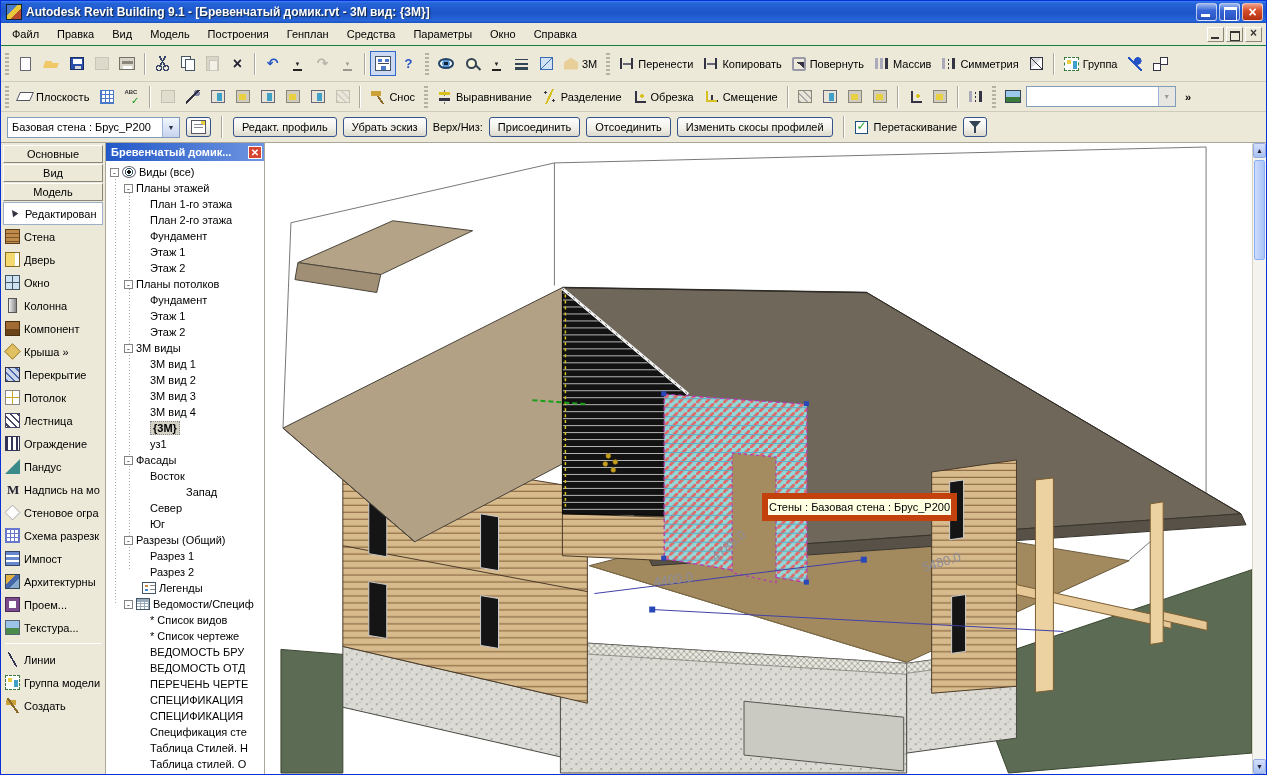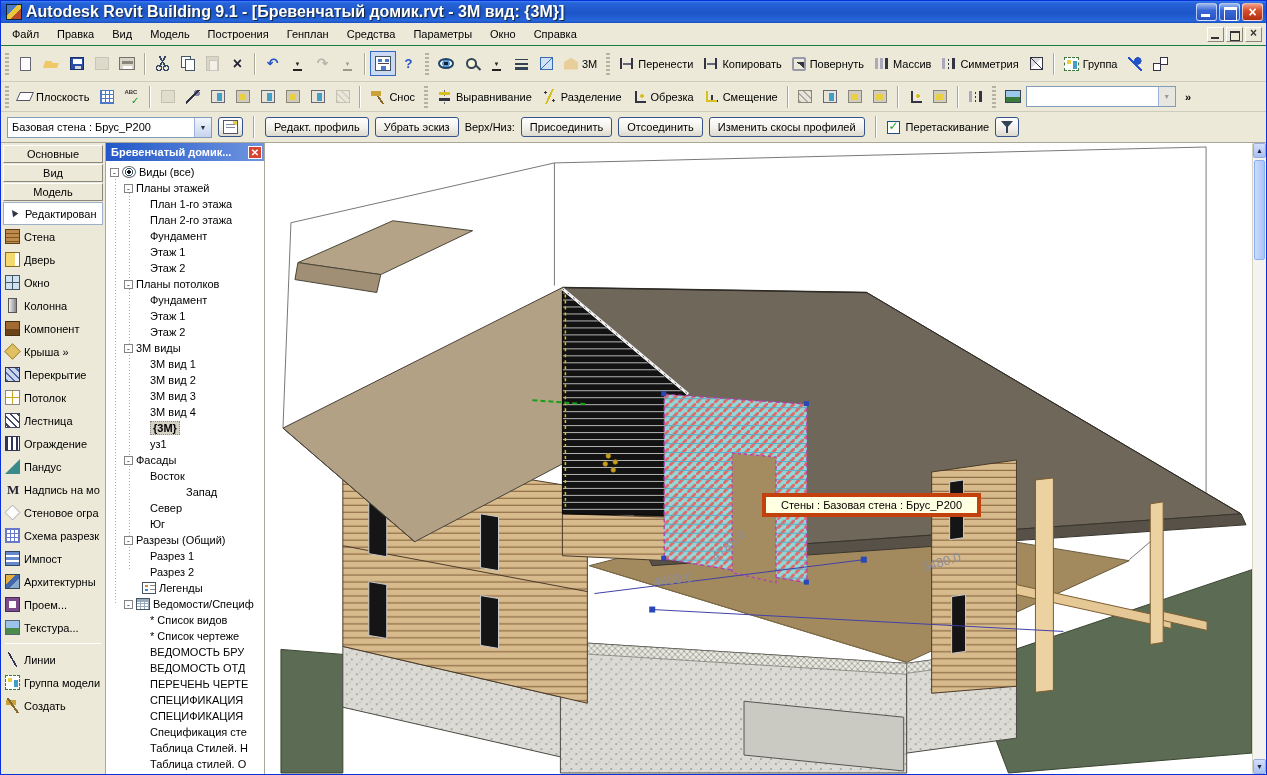--- a/index.html
+++ b/index.html
@@ -3,21 +3,21 @@
 <meta charset="utf-8">
 <style>
   *{margin:0;padding:0;box-sizing:border-box}
   html,body{width:1267px;height:775px;overflow:hidden}
   body{font-family:"Liberation Sans","DejaVu Sans",sans-serif;font-size:11px;color:#000;background:#ece9d8}
   #app{position:relative;width:1267px;height:775px;border:1px solid #0831d9;display:flex;flex-direction:column}
 
   
   .titlebar{height:22px;background:linear-gradient(180deg,#3c81f3 0%,#2563d8 10%,#1c55c8 55%,#2766da 90%,#1a4fbe 100%);display:flex;align-items:center;padding:0 3px;flex:none}
   .app-icon{width:16px;height:16px;margin:0 4px 0 2px;border:1px solid #123;background:linear-gradient(135deg,#4a7ac8 0 38%,#e8c838 38% 62%,#b84a30 62%);flex:none}
-  .title-text{color:#fff;font-weight:bold;font-size:16px;text-shadow:1px 1px 1px #123;white-space:nowrap;overflow:hidden;flex:1}
+  .title-text{color:#fff;font-weight:bold;font-size:12px;text-shadow:1px 1px 1px #123;white-space:nowrap;overflow:hidden;flex:1}
   .winbtns{display:flex;gap:2px;flex:none}
   .wbtn{width:21px;height:18px;border-radius:3px;border:1px solid rgba(255,255,255,.65);position:relative}
   .wbtn.blue{background:linear-gradient(180deg,#9cb8ee,#3a67d8 40%,#2a53c0)}
   .wbtn.red{background:linear-gradient(180deg,#f0a088,#d8502c 40%,#b03010)}
   .wbtn.min::after{content:"";position:absolute;left:4px;bottom:3px;width:9px;height:3px;background:#fff}
   .wbtn.max::after{content:"";position:absolute;left:4px;top:3px;width:11px;height:10px;border:1px solid #fff;border-top:3px solid #fff}
   .wbtn.close::after{content:"×";position:absolute;left:0;right:0;top:-1px;text-align:center;color:#fff;font:bold 14px/18px "Liberation Sans",sans-serif}
 
   
   .menubar{height:23px;background:#ece9d8;border-bottom:1px solid #15803d;display:flex;align-items:center;padding-left:2px;flex:none}
@@ -90,21 +90,21 @@
   [data-ticon="misc-b"]{width:14px;height:13px;border:1px solid #667;background:linear-gradient(#40a0c8 0 0) 5px 2px/5px 8px no-repeat,#e8e4d8}
   [data-ticon="misc-h"]{width:14px;height:13px;border:1px solid #8a8678;background:repeating-linear-gradient(45deg,#aaa 0 2px,#e8e4d8 2px 5px)}
   [data-ticon="render"]{width:16px;height:13px;border:1px solid #345;background:linear-gradient(180deg,#9cc8ea 55%,#3a7a3a 55%)}
   [data-ticon="props"]{width:15px;height:14px;border:1px solid #556;background:linear-gradient(#889 0 0) 2px 3px/9px 1px no-repeat,linear-gradient(#889 0 0) 2px 6px/9px 1px no-repeat,linear-gradient(#e8d040 0 0) 100% 0/4px 4px no-repeat,#fff}
   [data-ticon="funnel"]{width:14px;height:14px}
   [data-ticon="funnel"]::before{content:"";position:absolute;left:1px;top:1px;border-left:6px solid transparent;border-right:6px solid transparent;border-top:7px solid #345}
   [data-ticon="funnel"]::after{content:"";position:absolute;left:6px;top:7px;width:2px;height:6px;background:#345}
 
   
   .optionsbar{height:31px;background:#ece9d8;border-bottom:1px solid #aca899;display:flex;align-items:center;padding:0 6px;gap:6px;flex:none}
-  .combo{width:205px;height:21px;background:#fff;border:1px solid #7f9db9;display:flex;align-items:center}
+  .combo{width:173px;height:21px;background:#fff;border:1px solid #7f9db9;display:flex;align-items:center}
   .combo .val{flex:1;padding:0 4px;white-space:nowrap;overflow:hidden}
   .combo .arrow{width:17px;height:100%;background:linear-gradient(180deg,#f2f6fd,#c6d3ef);border-left:1px solid #9db4d8;text-align:center;font-size:7px;line-height:19px;color:#234}
   .combo.small{width:150px}
   .combo.disabled .arrow{color:#999;background:#e8e6e0}
   .xpbtn{border:1px solid #36538c;border-radius:3px;background:linear-gradient(180deg,#fefefe,#f2f1ea 55%,#dcd9cd);padding:3px 8px;font-size:11px;white-space:nowrap}
   .xpbtn.icononly{padding:2px 4px;display:flex;align-items:center}
   .cb{width:13px;height:13px;background:#fff;border:1px solid #1c5180;position:relative;flex:none}
   .cb::after{content:"✓";position:absolute;left:1px;top:-2px;color:#21a121;font:bold 12px/13px "DejaVu Sans",sans-serif}
   .olabel{white-space:nowrap}
 
@@ -154,21 +154,21 @@
   .tlabel.b{font-weight:bold}
   .tsel .tlabel{background:#d6d2c6;border:1px dotted #888;padding:0 2px}
   .ti{width:14px;height:12px;margin-right:3px;flex:none}
   .ti[data-icon="views-eye"]{border:1px solid #667;border-radius:50% 50%;background:radial-gradient(circle,#111 0 2px,#fff 2px 3px,#356 3px 4px,#fff 4px)}
   .ti[data-icon="legend"]{border:1px solid #456;background:linear-gradient(#c84 0 0) 2px 2px/3px 2px no-repeat,linear-gradient(#48c 0 0) 2px 6px/3px 2px no-repeat,linear-gradient(#888 0 0) 7px 2px/5px 1px no-repeat,linear-gradient(#888 0 0) 7px 6px/5px 1px no-repeat,#fff}
   .ti[data-icon="schedule"]{border:1px solid #456;background:linear-gradient(#9ab 0 0) 0 0/100% 3px no-repeat,repeating-linear-gradient(0deg,transparent 0 2px,#9ab 2px 3px),repeating-linear-gradient(90deg,transparent 0 3px,#9ab 3px 4px),#fff}
 
   
   .canvas{flex:1;position:relative;background:#fff;overflow:hidden}
   .canvas svg{position:absolute;inset:0;width:100%;height:100%}
-  .tooltip{position:absolute;left:497px;top:350px;background:#ffffe1;border:4px solid #c2410c;padding:2px 15px;white-space:nowrap;z-index:5}
+  .tooltip{position:absolute;left:497px;top:350px;background:#ffffe1;border:6px solid #c2410c;padding:2px 1px;white-space:nowrap;z-index:5}
 
   
   .vscroll{width:14px;background:#f4f3ee;border-left:1px solid #d8d4c4;display:flex;flex-direction:column;flex:none}
   .sbtn{height:15px;background:linear-gradient(180deg,#d3defb,#a9c0f2);border:1px solid #95adde;border-radius:2px;text-align:center;font-size:7px;line-height:13px;color:#223;flex:none}
   .sthumb{height:100px;margin:2px 1px;background:linear-gradient(90deg,#cddbfb,#aac4f6);border:1px solid #8cb0f8;border-radius:2px}
   .strack{flex:1}
 </style>
 </head>
 <body>
 

